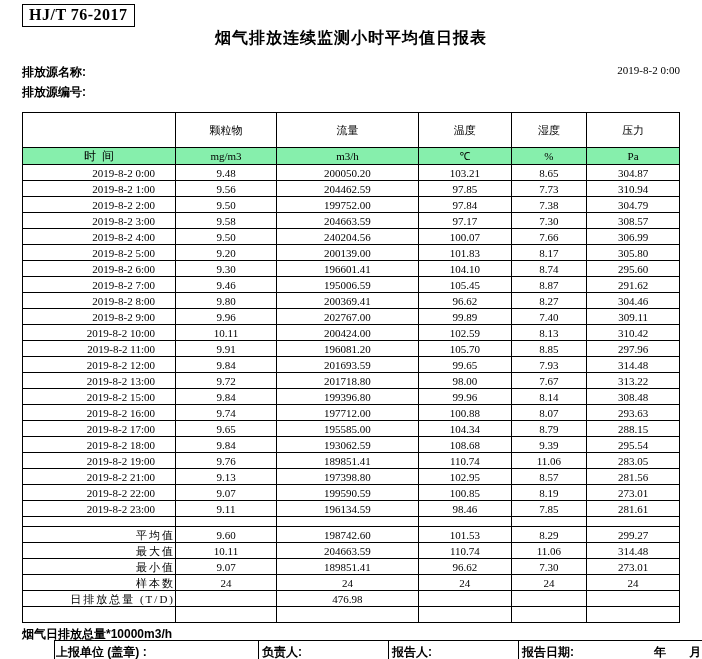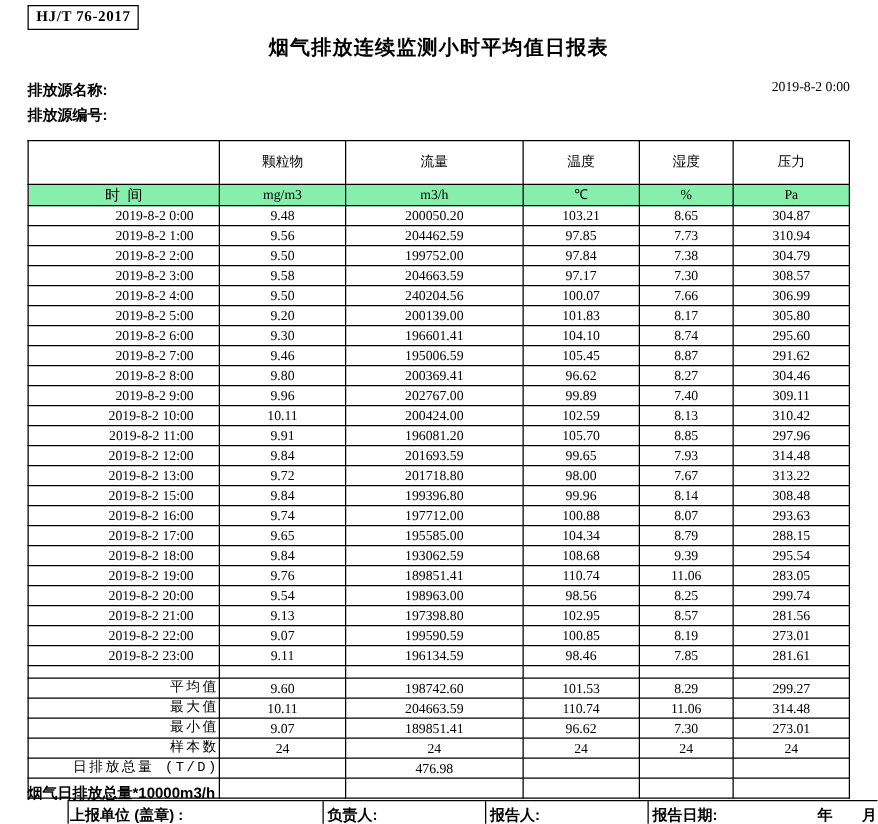--- a/index.html
+++ b/index.html
@@ -19,21 +19,21 @@
     position: relative;
     width: 702px;
     height: 659px;
   }
   .std-tag {
     position: absolute;
     left: 22px;
     top: 4px;
     border: 1px solid #000;
     padding: 1px 6px 2px 6px;
-    font-size: 12px;
+    font-size: 16px;
     font-weight: bold;
     letter-spacing: 0.5px;
     font-family: "Liberation Serif", serif;
   }
   .title {
     position: absolute;
     left: 0;
     top: 28px;
     width: 702px;
     text-align: center;
@@ -111,21 +111,20 @@
     height: 9px !important;
     border-left: 1px solid #000;
     border-right: 1px solid #000;
     border-top: 1px solid #000;
     border-bottom: 1px solid #000;
   }
   .stat-label {
     text-align: right;
     padding-right: 0 !important;
     letter-spacing: 2px;
-    font-family: Liberation Mono, monospace;
   }
   .tail-empty td {
     height: 15px !important;
   }
   .footer-note {
     position: absolute;
     left: 22px;
     top: 626px;
     font-size: 12px;
     font-weight: bold;
@@ -334,28 +333,20 @@
           <td>9.39</td>
           <td>295.54</td>
         </tr>
         <tr>
           <td class="col-time">2019-8-2 19:00</td>
           <td>9.76</td>
           <td>189851.41</td>
           <td>110.74</td>
           <td>11.06</td>
           <td>283.05</td>
-        </tr>
-        <tr>
-          <td class="col-time">2019-8-2 20:00</td>
-          <td>9.54</td>
-          <td>198963.00</td>
-          <td>98.56</td>
-          <td>8.25</td>
-          <td>299.74</td>
         </tr>
         <tr>
           <td class="col-time">2019-8-2 21:00</td>
           <td>9.13</td>
           <td>197398.80</td>
           <td>102.95</td>
           <td>8.57</td>
           <td>281.56</td>
         </tr>
         <tr>

